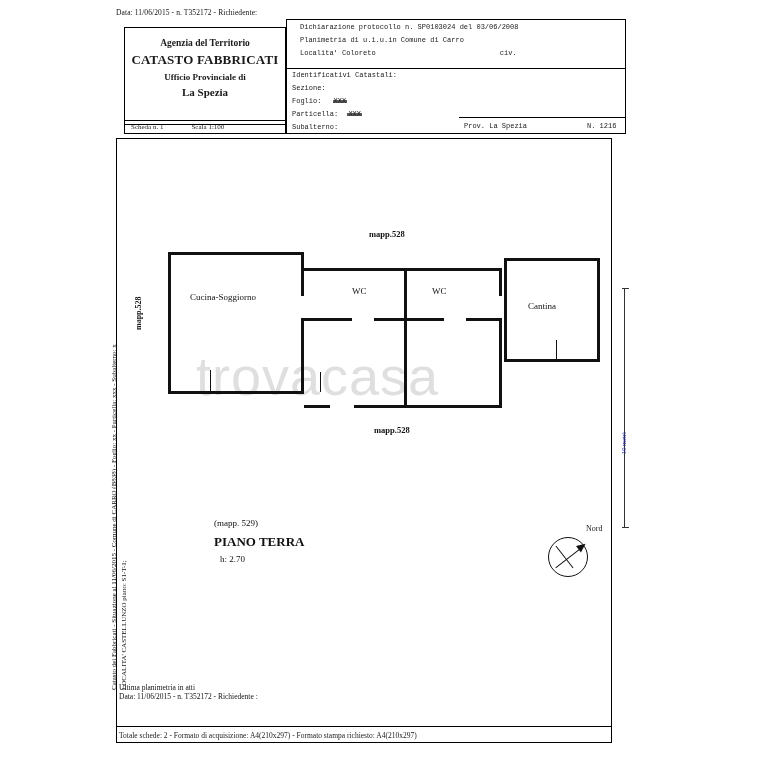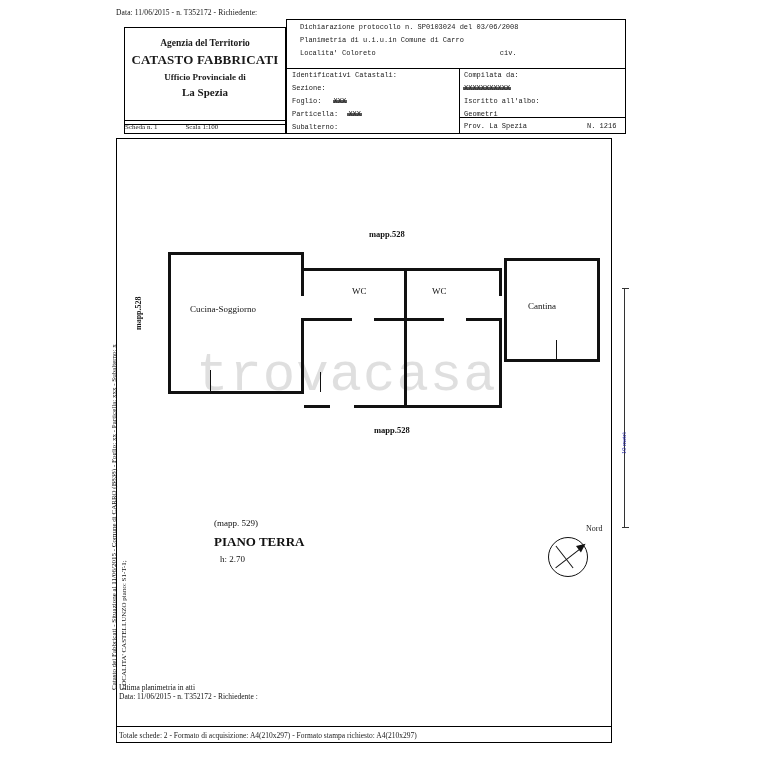--- a/index.html
+++ b/index.html
@@ -47,21 +47,21 @@
   .hdr-left .l2 { font-size: 13px; font-weight: bold; font-family: "Liberation Serif", serif; margin-top: 4px; letter-spacing: .2px;}
   .hdr-left .l3 { font-size: 9px; font-weight: bold; font-family: "Liberation Serif", serif; margin-top: 4px;}
   .hdr-left .l4 { font-size: 11px; font-weight: bold; font-family: "Liberation Serif", serif; margin-top: 4px;}
 
   .hdr-scheda {
     left: 124px; top: 120px; width: 162px; height: 14px;
     font-size: 7px;
     font-family: "Liberation Serif", serif;
     display: flex; align-items: center;
   }
-  .hdr-scheda .s1 { }
+  .hdr-scheda .s1 { margin-left: 6px; }
   .hdr-scheda .s2 { margin-left: 28px; }
 
   .hdr-right {
     left: 286px; top: 19px; width: 340px; height: 115px; padding-left: 8px;
   }
   .hdr-right .row {
     font-size: 7px;
     font-family: "Liberation Mono", monospace;
     padding: 1.5px 0 1.5px 5px;
     line-height: 10px;
@@ -240,21 +240,21 @@
     border-right: 4px solid transparent;
     border-bottom: 9px solid #111;
     transform: rotate(52deg);
   }
 
   
   .watermark {
     position: absolute;
     left: 196px; top: 345px;
     font-size: 54px;
-    font-family: Liberation Mono, monospace;
+    font-family: Liberation Sans, sans-serif;
     color: rgba(150,150,150,0.30);
     letter-spacing: 1px;
     user-select: none;
     pointer-events: none;
   }
 
   
   .footer {
     position: absolute;
     left: 116px; top: 683px;
@@ -311,29 +311,20 @@
         <div class="row">
           <span>Foglio:</span>
           <span class="scribble" style="margin-left:8px">XXX</span>
         </div>
         <div class="row">
           <span>Particella:</span>
           <span class="scribble" style="margin-left:6px">XXX</span>
         </div>
         <div class="row">Subalterno:</div>
       </div>
-      <div class="cat-right">
-        <div class="vline" style="left:0"></div>
-        <div class="row">Compilata da:</div>
-        <div class="row">
-          <span class="scribble">XXXXXXXXXXX</span>
-        </div>
-        <div class="row">Iscritto all'albo:</div>
-        <div class="row">Geometri</div>
-      </div>
       <div class="prov-row">
         <span class="p1">Prov. La Spezia</span>
         <span class="p2">N.  1216</span>
       </div>
     </div>
   </div>
 
   <div class="frame"></div>
 
   <div class="side-text">Catasto dei Fabbricati - Situazione al 11/06/2015 - Comune di CARRO (B838) - Foglio: xx - Particella: xxx - Subalterno: x</div>
@@ -364,21 +355,21 @@
 
   <div class="wall" style="left:504px; top:258px; width:96px; height:3px;"></div>
   <div class="wall" style="left:504px; top:258px; width:3px; height:104px;"></div>
   <div class="wall" style="left:597px; top:258px; width:3px; height:104px;"></div>
   <div class="wall" style="left:504px; top:359px; width:96px; height:3px;"></div>
 
   <div class="wall" style="left:210px; top:370px; width:1px; height:22px;"></div>
   <div class="wall" style="left:320px; top:372px; width:1px; height:20px;"></div>
   <div class="wall" style="left:556px; top:340px; width:1px; height:20px;"></div>
 
-  <div class="roomlabel" style="left:190px; top:304px;">Cucina-Soggiorno</div>
+  <div class="roomlabel" style="left:190px; top:292px;">Cucina-Soggiorno</div>
   <div class="roomlabel" style="left:352px; top:286px;">WC</div>
   <div class="roomlabel" style="left:432px; top:286px;">WC</div>
   <div class="roomlabel" style="left:528px; top:301px;">Cantina</div>
 
   <div class="mapp-label" style="left:369px; top:229px;">mapp.528</div>
   <div class="mapp-label" style="left:374px; top:425px;">mapp.528</div>
 
   <div class="meas-line"></div>
   <div class="metri-vert">10 metri</div>
 

